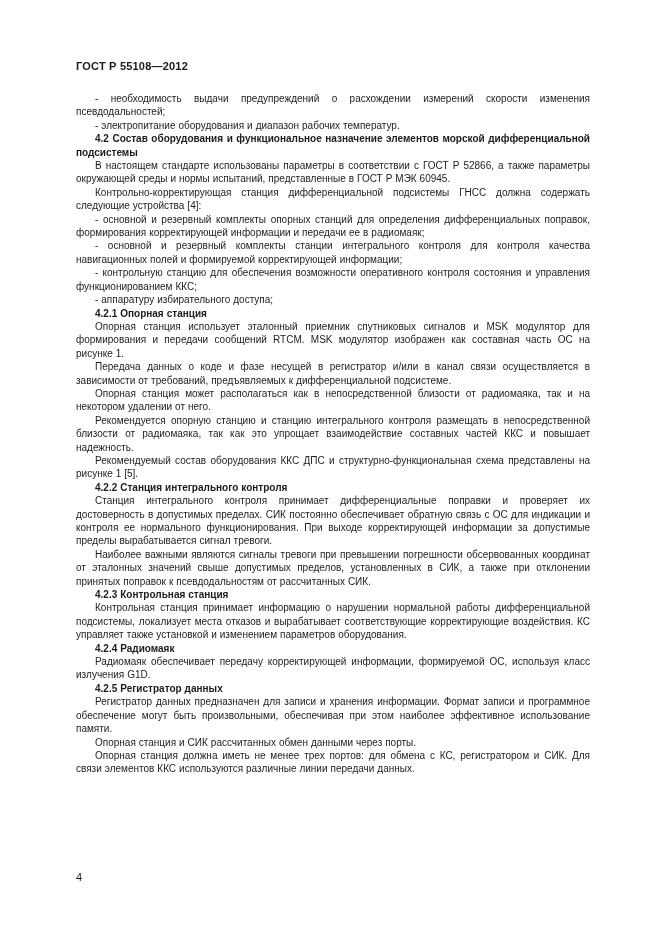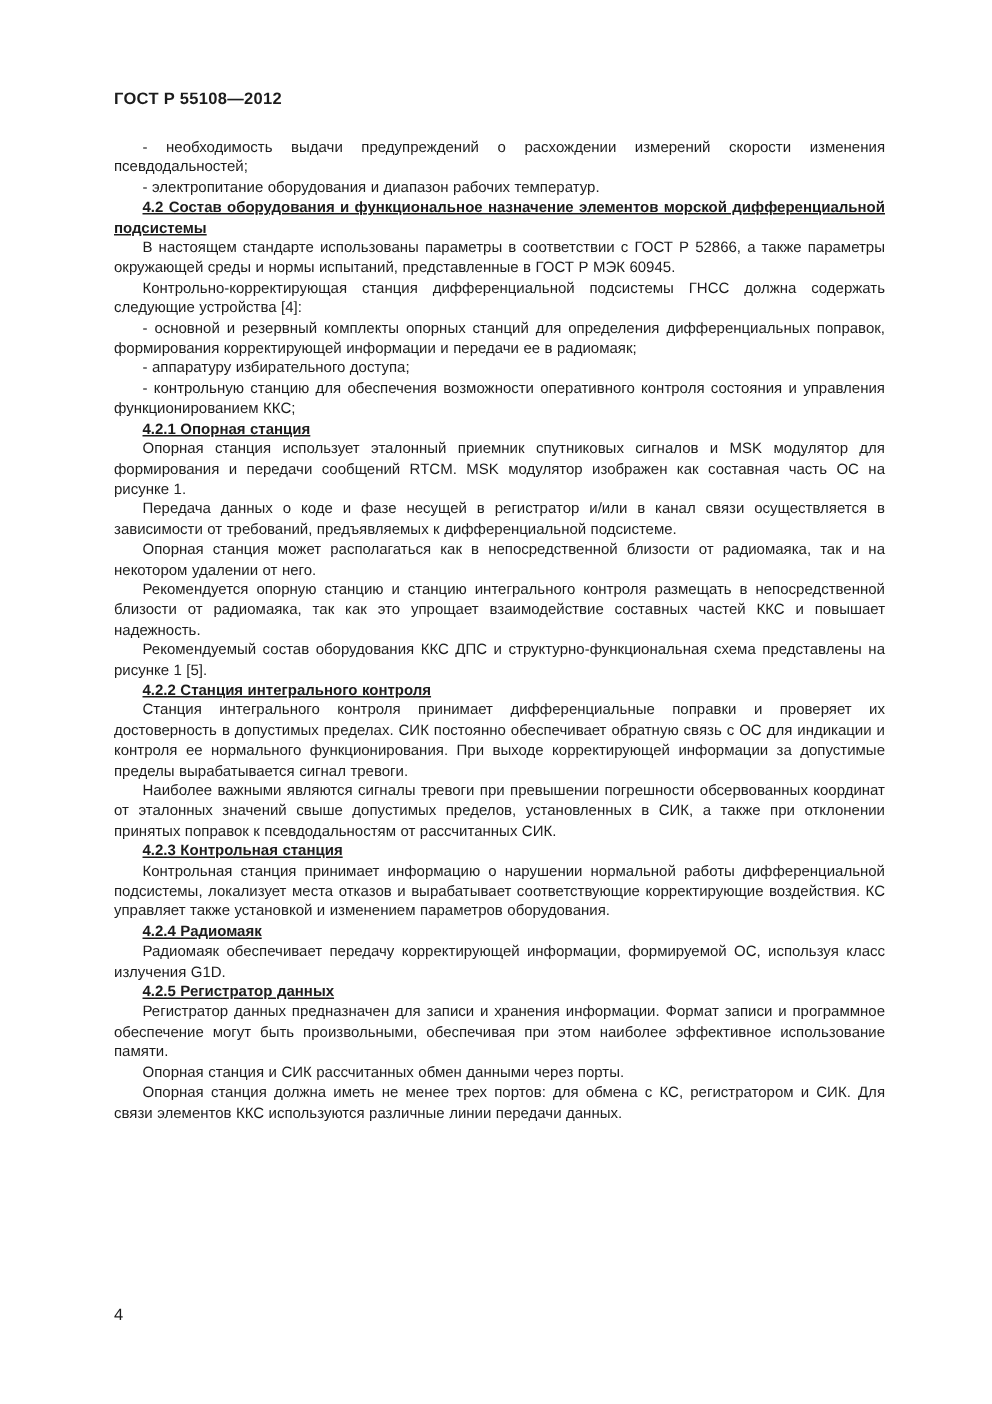--- a/index.html
+++ b/index.html
@@ -36,21 +36,20 @@
     margin: 0;
     padding: 0;
     font-size: 10px;
     line-height: 13.4px;
     text-align: justify;
     text-indent: 19px;
     word-spacing: 0.2px;
   }
   .para.heading {
     font-weight: bold;
-    text-decoration: underline;
   }
   .doc-footer {
     position: absolute;
     left: 76px;
     top: 871px;
     font-size: 11px;
   }
 </style>
 </head>
 <body>
@@ -58,22 +57,23 @@
 <div class="page">
   <div class="doc-header">ГОСТ Р 55108—2012</div>
 
   <div class="doc-body">
       <p class="para normal">- необходимость выдачи предупреждений о расхождении измерений скорости изменения псевдодальностей;</p>
       <p class="para normal">- электропитание оборудования и диапазон рабочих температур.</p>
       <p class="para heading">4.2 Состав оборудования и функциональное назначение элементов морской дифференциальной подсистемы</p>
       <p class="para normal">В настоящем стандарте использованы параметры в соответствии с ГОСТ Р 52866, а также параметры окружающей среды и нормы испытаний, представленные в ГОСТ Р МЭК 60945.</p>
       <p class="para normal">Контрольно-корректирующая станция дифференциальной подсистемы ГНСС должна содержать следующие устройства [4]:</p>
       <p class="para normal">- основной и резервный комплекты опорных станций для определения дифференциальных поправок, формирования корректирующей информации и передачи ее в радиомаяк;</p>
+      <p class="para normal">- основной и резервный комплекты станции интегрального контроля для контроля качества навигационных полей и формируемой корректирующей информации;</p>
+      <p class="para normal">- контрольную станцию для обеспечения возможности оперативного контроля состояния и управления функционированием ККС;</p>
       <p class="para normal">- аппаратуру избирательного доступа;</p>
-      <p class="para normal">- контрольную станцию для обеспечения возможности оперативного контроля состояния и управления функционированием ККС;</p>
       <p class="para heading">4.2.1 Опорная станция</p>
       <p class="para normal">Опорная станция использует эталонный приемник спутниковых сигналов и MSK модулятор для формирования и передачи сообщений RTCM. MSK модулятор изображен как составная часть ОС на рисунке 1.</p>
       <p class="para normal">Передача данных о коде и фазе несущей в регистратор и/или в канал связи осуществляется в зависимости от требований, предъявляемых к дифференциальной подсистеме.</p>
       <p class="para normal">Опорная станция может располагаться как в непосредственной близости от радиомаяка, так и на некотором удалении от него.</p>
       <p class="para normal">Рекомендуется опорную станцию и станцию интегрального контроля размещать в непосредственной близости от радиомаяка, так как это упрощает взаимодействие составных частей ККС и повышает надежность.</p>
       <p class="para normal">Рекомендуемый состав оборудования ККС ДПС и структурно-функциональная схема представлены на рисунке 1 [5].</p>
       <p class="para heading">4.2.2 Станция интегрального контроля</p>
       <p class="para normal">Станция интегрального контроля принимает дифференциальные поправки и проверяет их достоверность в допустимых пределах. СИК постоянно обеспечивает обратную связь с ОС для индикации и контроля ее нормального функционирования. При выходе корректирующей информации за допустимые пределы вырабатывается сигнал тревоги.</p>
       <p class="para normal">Наиболее важными являются сигналы тревоги при превышении погрешности обсервованных координат от эталонных значений свыше допустимых пределов, установленных в СИК, а также при отклонении принятых поправок к псевдодальностям от рассчитанных СИК.</p>
       <p class="para heading">4.2.3 Контрольная станция</p>

